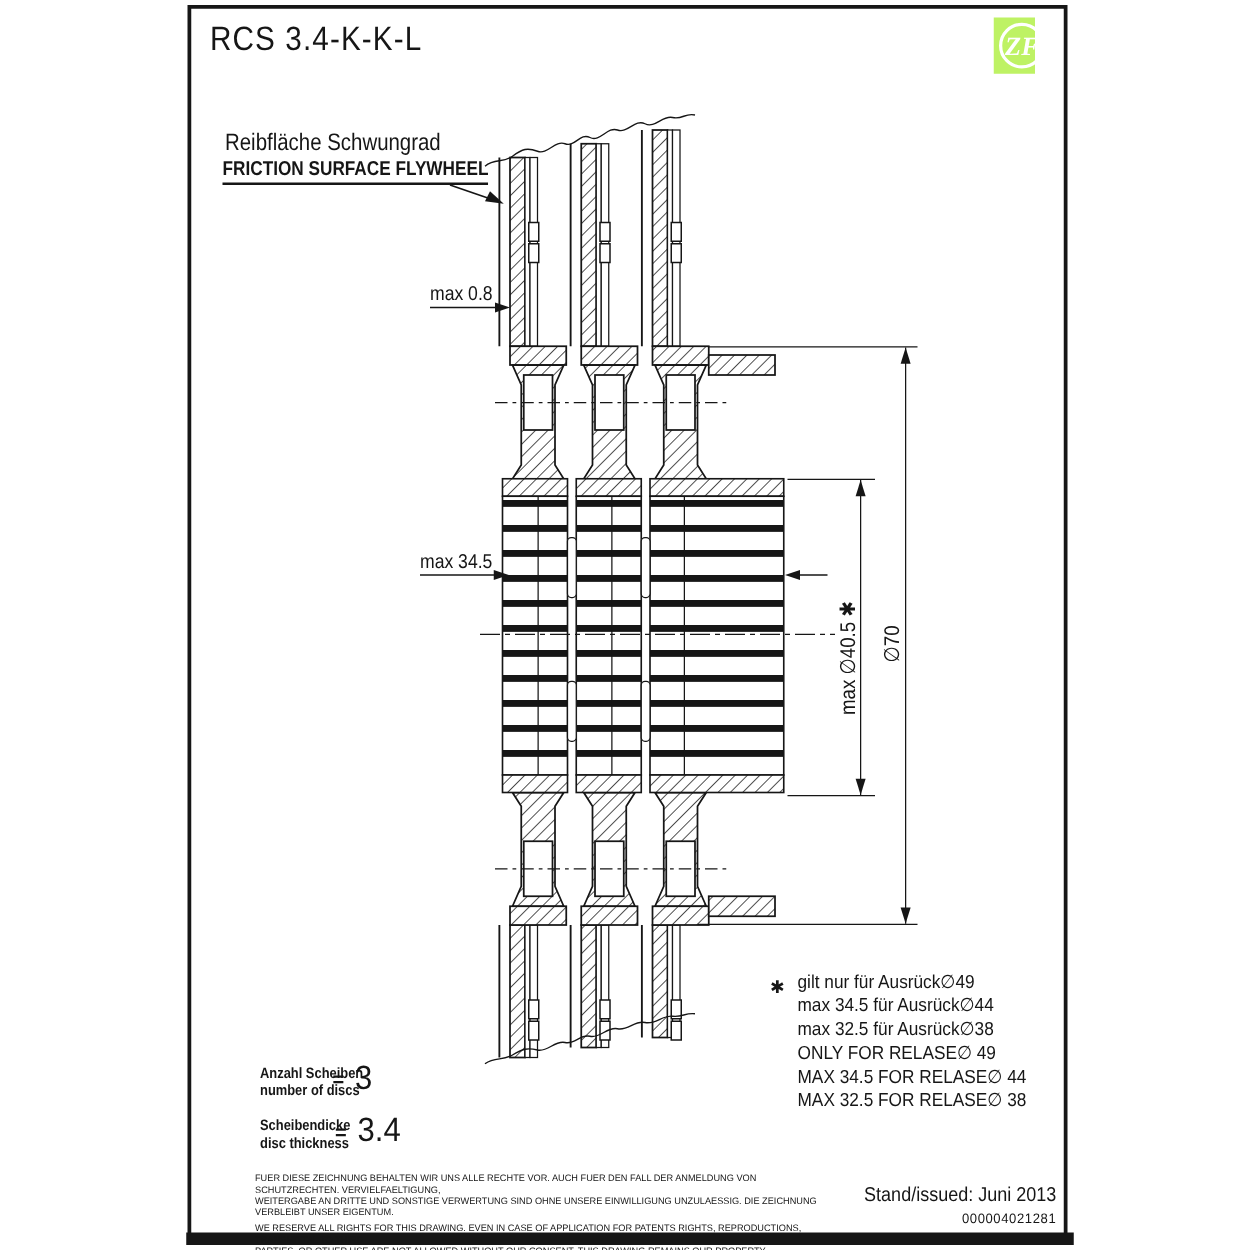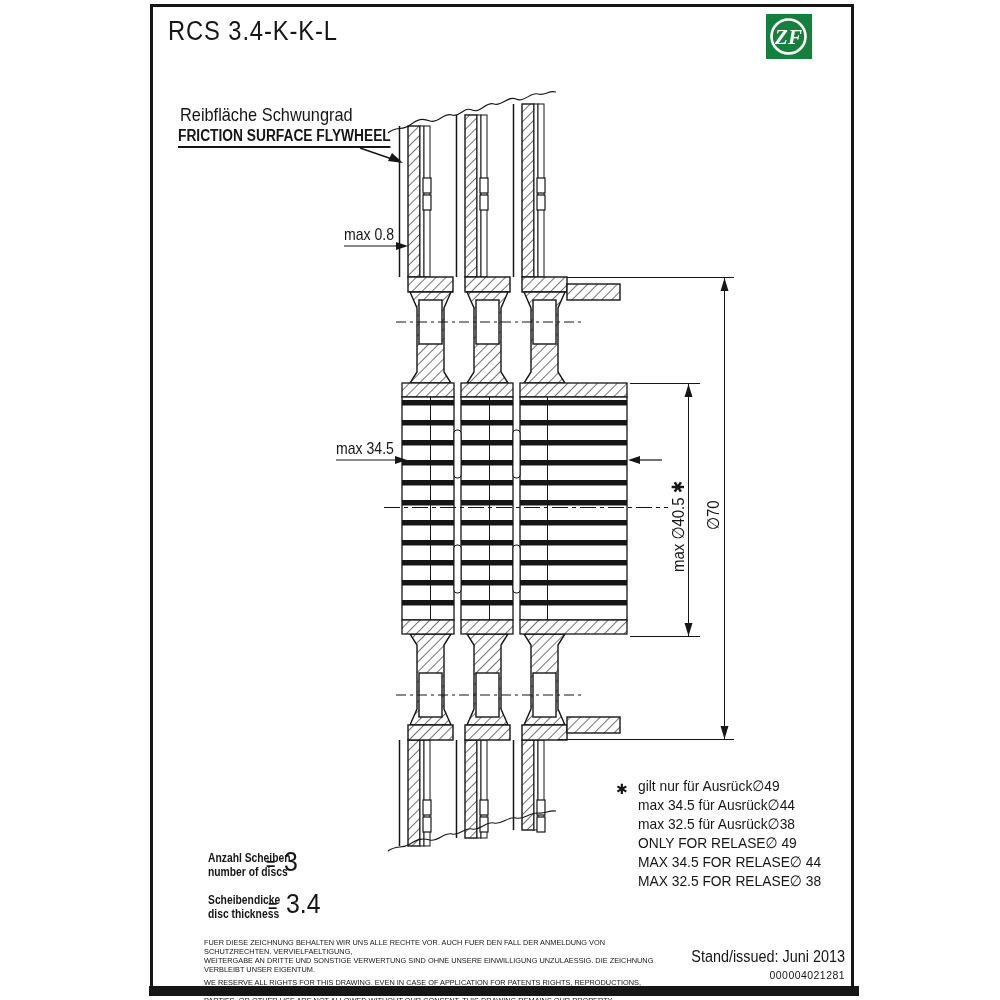--- a/index.html
+++ b/index.html
@@ -5,21 +5,21 @@
   html,body{margin:0;padding:0;background:#fff;}
   .canvas{position:relative;width:1000px;height:1000px;background:#fff;overflow:hidden;
           font-family:"Liberation Sans",sans-serif;color:#161616;}
   .sheet{position:absolute;left:150px;top:4px;width:698px;height:982px;border:3px solid #161616;background:#fff;}
   .botbar{position:absolute;left:149px;top:986px;width:710px;height:10px;background:#161616;}
   .cad{position:absolute;white-space:nowrap;transform-origin:0 0;color:#161616;}
   .title{left:168px;top:16px;font-size:27px;letter-spacing:1px;transform:scaleX(0.88);}
   .fr-de{left:180px;top:104px;font-size:19px;transform:scaleX(0.86);}
   .fr-en{left:178px;top:127px;font-size:16px;font-weight:bold;transform:scaleX(0.86);
          border-bottom:2px solid #161616;padding-bottom:1px;}
-  .zf{position:absolute;left:766px;top:14px;width:46px;height:45px;background:#15803d;}
+  .zf{position:absolute;left:795px;top:14px;width:33px;height:45px;background:#bef264;}
   .notes{position:absolute;left:616px;top:776px;font-size:15px;line-height:19px;}
   .notes .ast{position:absolute;left:0;top:4px;font-size:14px;}
   .notes .lines{margin-left:22px;transform:scaleX(0.92);transform-origin:0 0;white-space:nowrap;}
   .lblsm{font-size:12px;font-weight:bold;line-height:13px;transform:scaleX(0.86);transform-origin:0 0;white-space:nowrap;position:absolute;}
   .eq{position:absolute;font-size:16px;font-weight:bold;}
   .bigval{position:absolute;font-size:27px;transform:scaleX(0.92);transform-origin:0 0;}
   .legal{position:absolute;left:204px;top:938px;width:460px;font-size:7.5px;line-height:9px;
          color:#161616;transform:scaleX(0.98);transform-origin:0 0;}
   .legal .gap{height:4px;}
   .issued{position:absolute;left:610px;top:948px;width:235px;text-align:right;font-size:16px;

